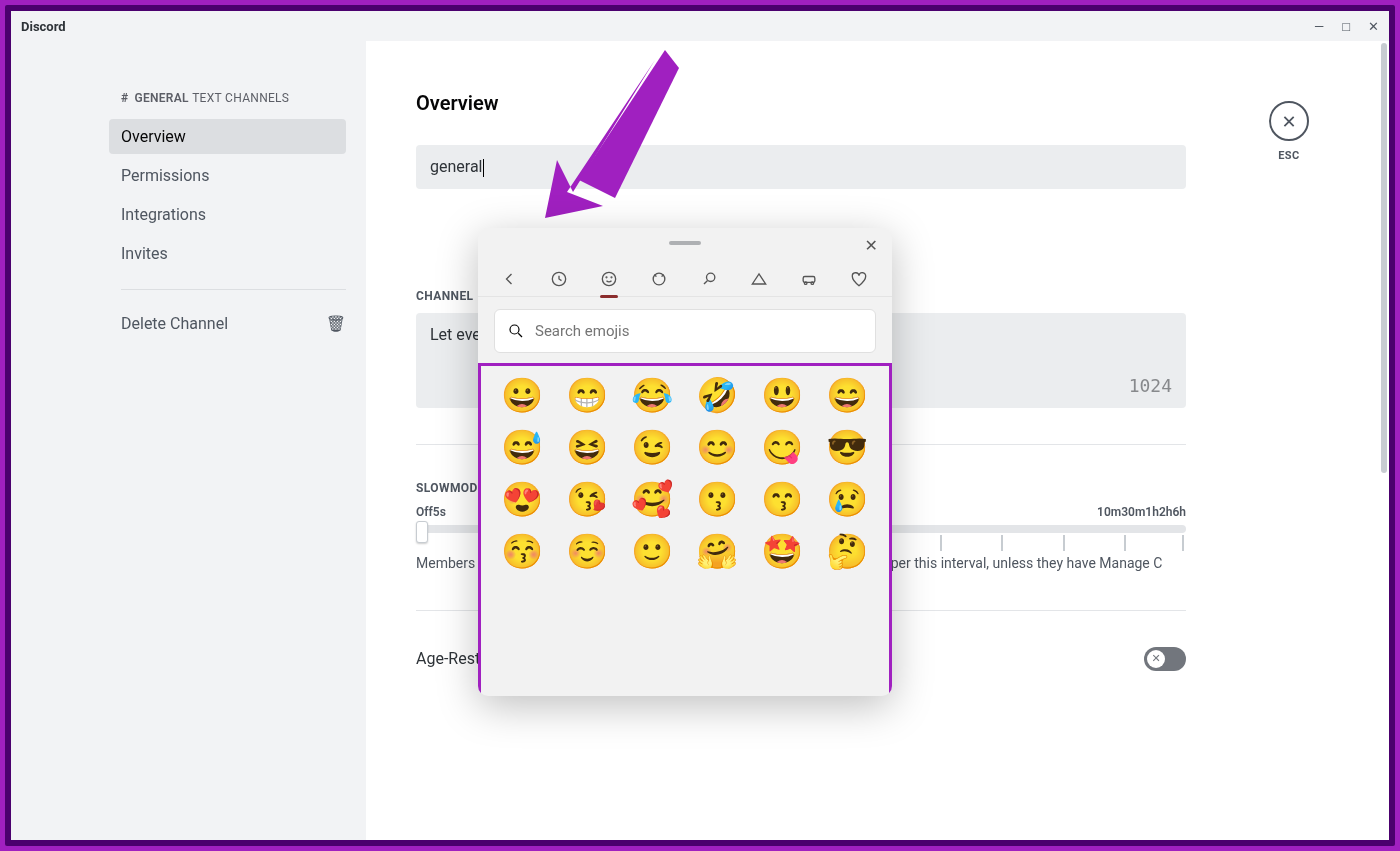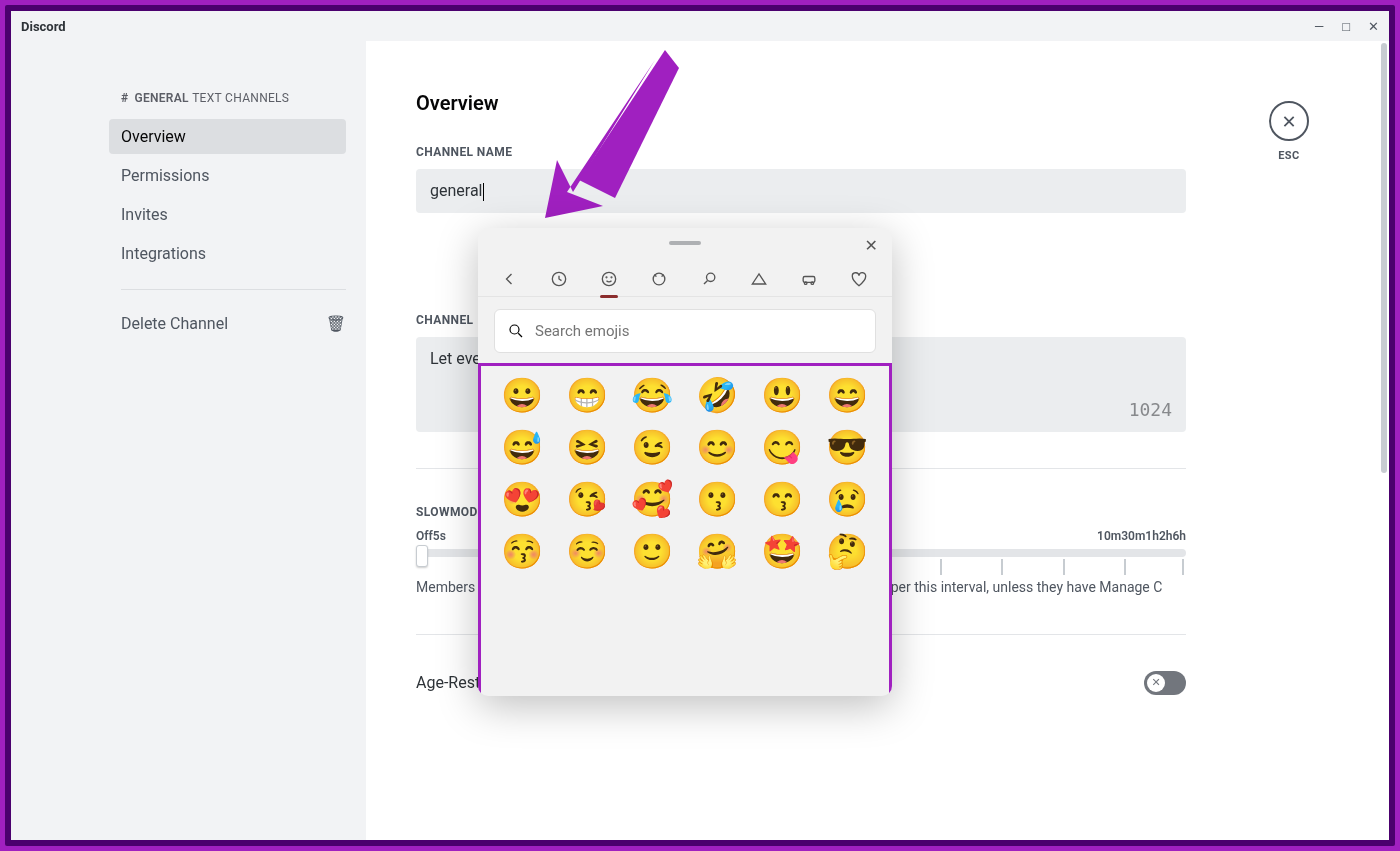--- a/index.html
+++ b/index.html
@@ -76,38 +76,37 @@
   </div>
 
   <div class="body">
     <div class="sidebar">
       <div class="crumb">
         <span class="hash">#</span><span>GENERAL</span>
         <span class="cat"> <span>TEXT CHANNELS</span></span>
       </div>
       <div class="nav-item active">Overview</div>
       <div class="nav-item">Permissions</div>
+      <div class="nav-item">Integrations</div>
       <div class="nav-item">Invites</div>
-      <div class="nav-item">Integrations</div>
       <hr class="divider">
       <div class="delete-row">
         <span>Delete Channel</span>
         <span class="trash">🗑</span>
       </div>
     </div>
 
     <div class="main">
       <div class="close-col">
         <div class="close-btn">✕</div>
         <div class="close-lbl">ESC</div>
       </div>
 
       <h2>Overview</h2>
 
-      <div class="field-label">CHANNEL NAME</div>
       <div class="input-box">
         <span>general</span><span class="cursor-bar"></span>
       </div>
 
       <div style="height:100px"></div>
 
       <div class="field-label">CHANNEL</div>
       <div class="input-box topic">
         <span>Let eve</span>
         <span class="charcount">1024</span>

